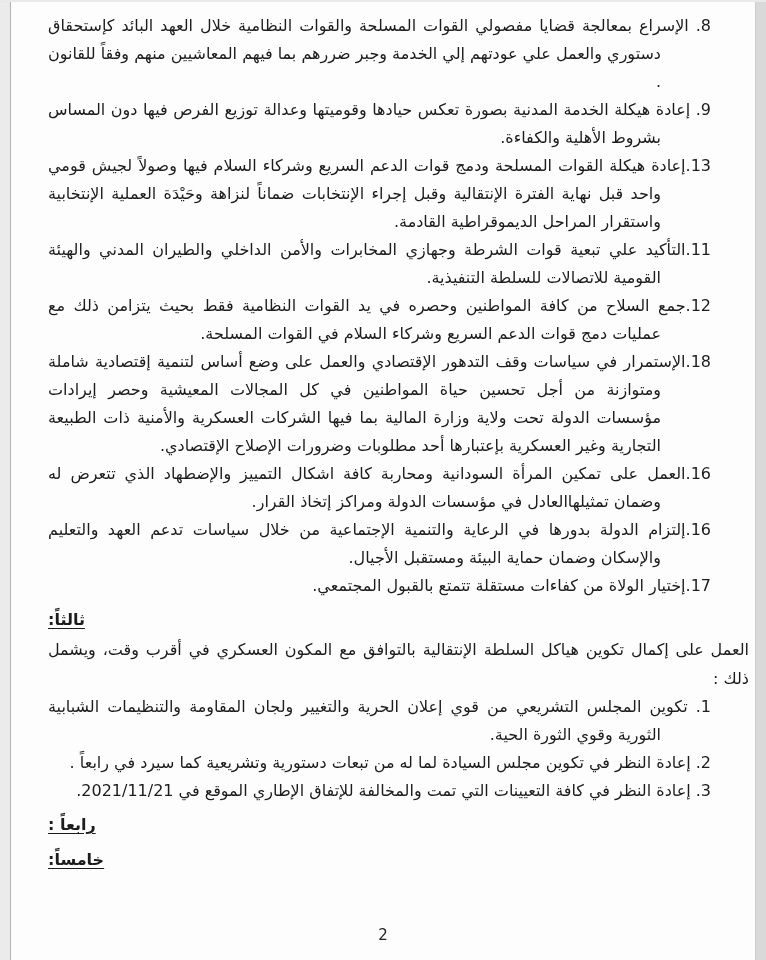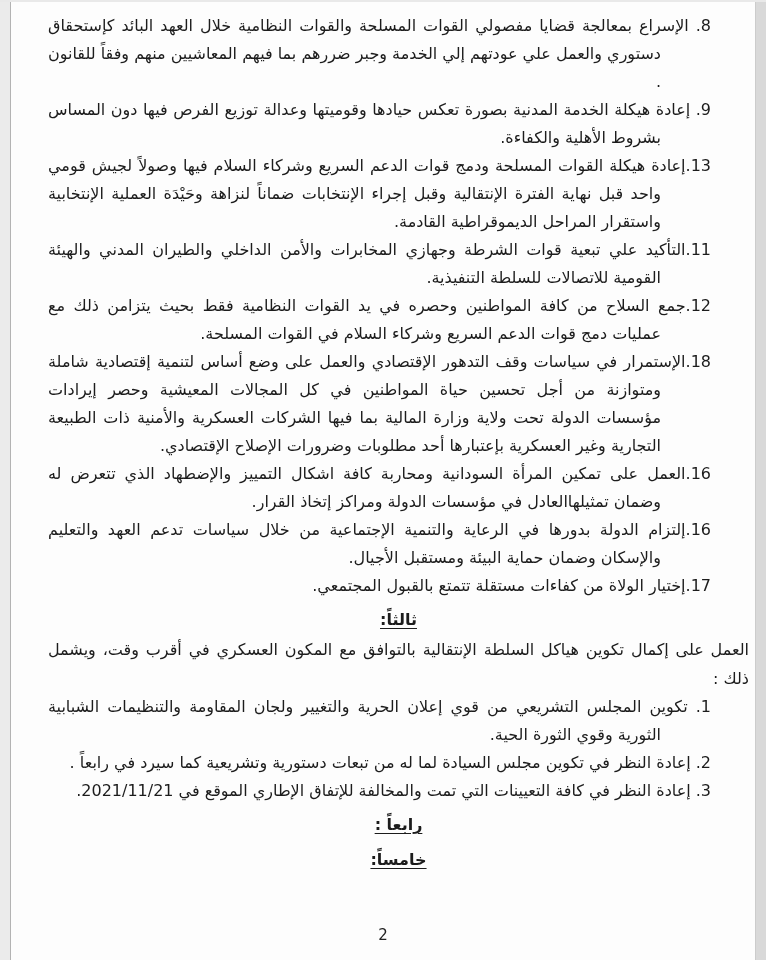--- a/index.html
+++ b/index.html
@@ -31,21 +31,21 @@
     padding-right:88px;
     text-indent:-50px;
   }
   .item .num{white-space:pre;}
   .heading{
     font-weight:bold;
     text-decoration:underline;
     text-underline-offset:3px;
     margin-top:5px;
     line-height:30px;
-    text-align:center;
+    text-align:left;
   }
   .para{
     text-align:justify;
     line-height:29px;
   }
   .page-num{
     position:absolute;top:924px;left:0;right:0;
     text-align:center;
     font-size:15px;color:#222;
     direction:ltr;

